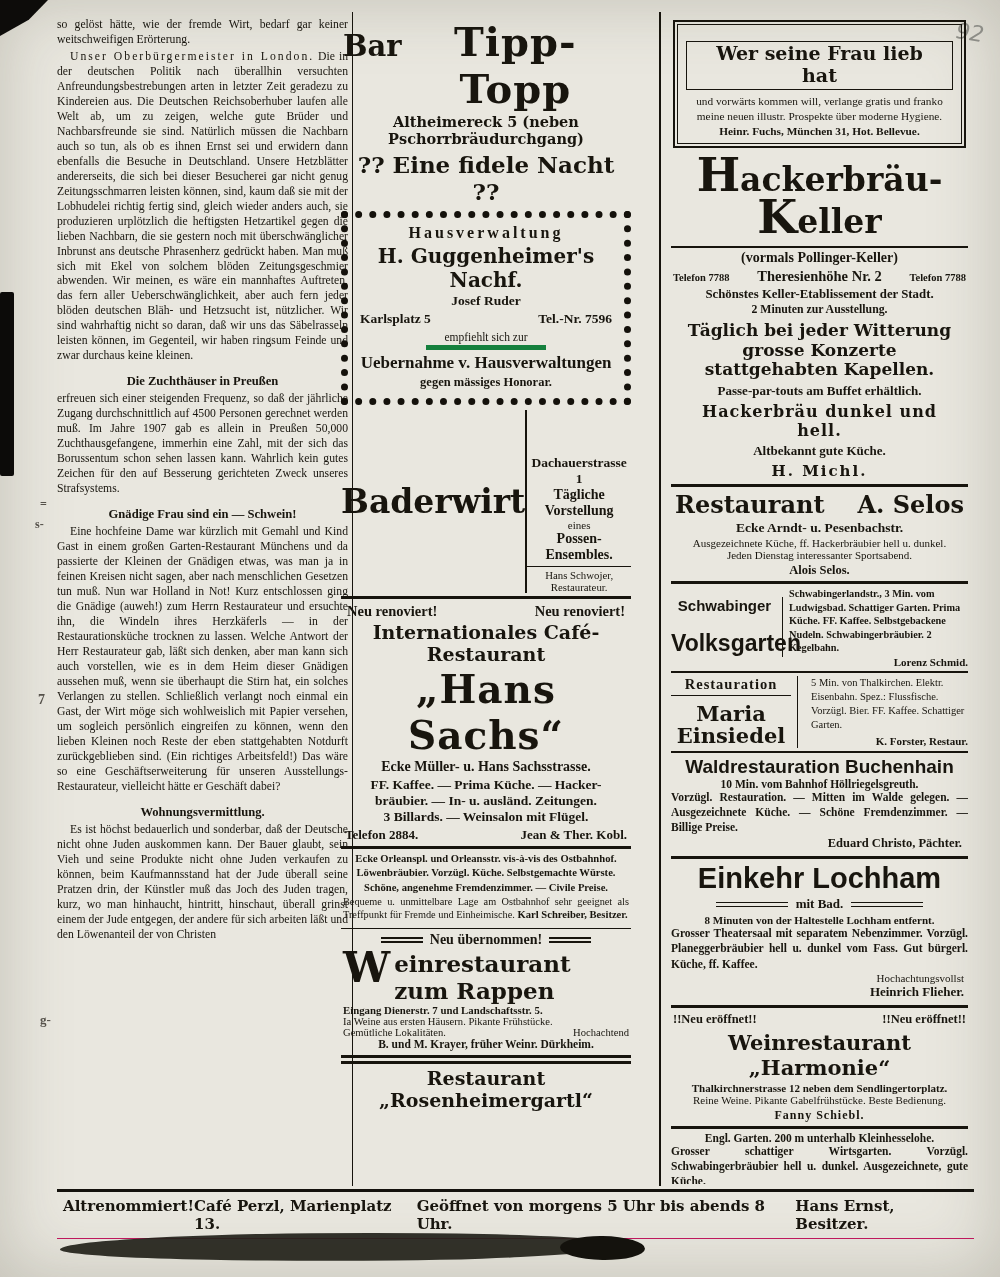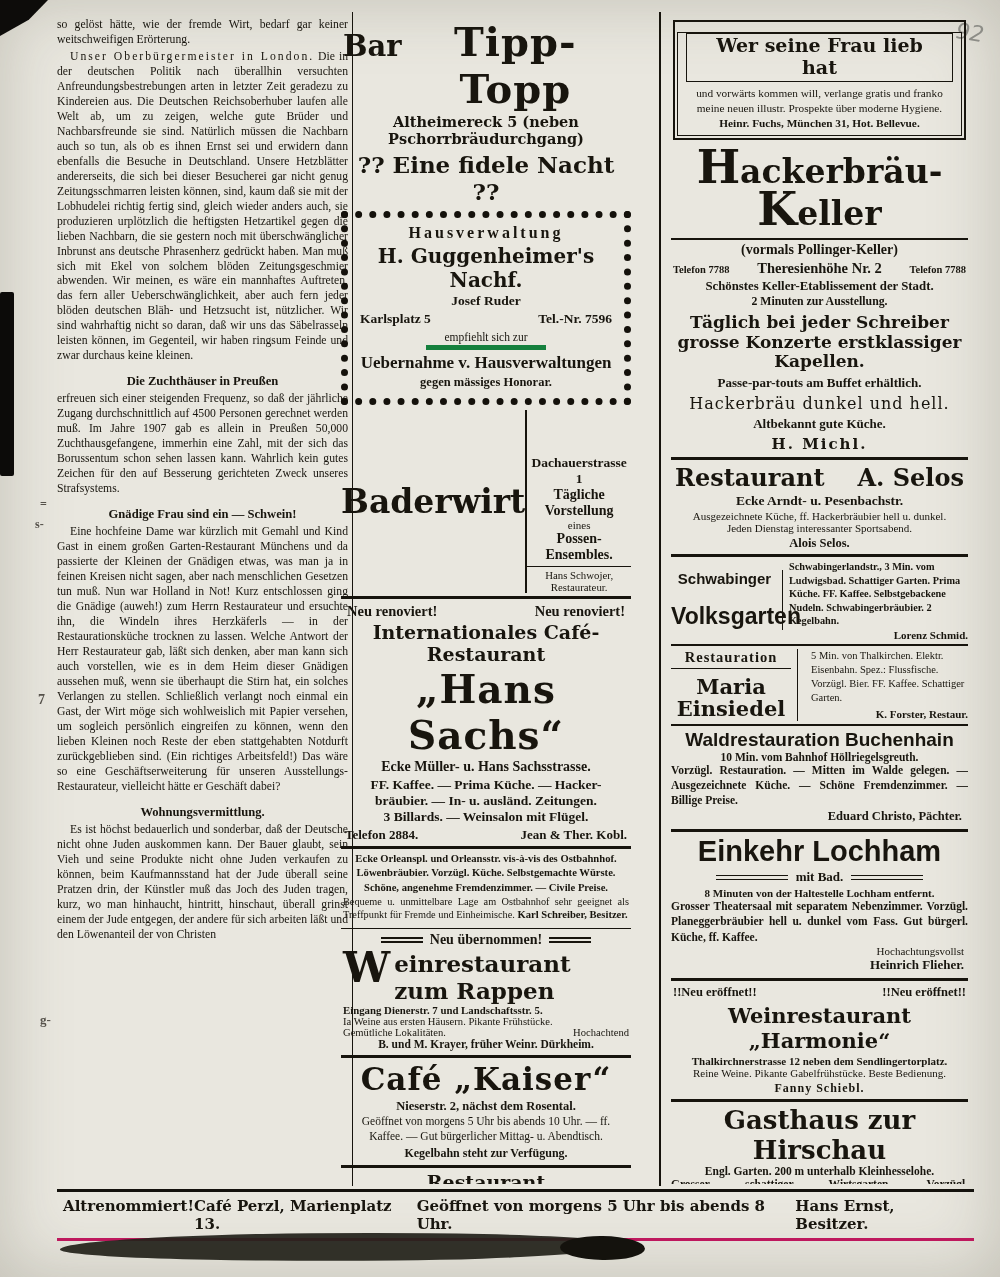--- a/index.html
+++ b/index.html
@@ -101,36 +101,36 @@
   .ka-name { font-weight:bold; font-size:31px; letter-spacing:1px; margin:3px 0 2px; }
   .ka-l1 { font-weight:bold; font-size:12.5px; }
   .ka-l2 { font-size:11.5px; line-height:1.3; padding:0 4px; }
   .ka-l3 { font-weight:bold; font-size:12px; margin:2px 0 4px; }
 
   
   .rg-name { font-weight:bold; font-size:19px; margin-top:3px; }
 
   
   .hyg-outer { border:2px solid #17140d; padding:2px; margin:2px 2px 9px; }
-  .hyg-inner { border:1px solid #17140d; padding:0 8px 6px; text-align:center;margin-top:8px; }
+  .hyg-inner { border:1px solid #17140d; padding:16px 8px 6px; text-align:center; }
   .hyg-title { font-family:"DejaVu Serif",serif; font-weight:bold; font-size:19px; border:1.5px solid #17140d; display:inline-block; padding:0 12px 3px; margin-bottom:4px; }
   .hyg-body { font-size:11.3px; line-height:1.3; }
   .hyg-contact { font-size:11.3px; font-weight:bold; margin-top:2px; }
 
   .hk-name { font-weight:bold; font-size:33px; border-bottom:2px solid #17140d; padding-bottom:5px; margin-bottom:2px; }
   .hk-cap { font-size:46px; line-height:.8; }
   .hk-sub { font-weight:bold; font-size:14px; margin:2px 0; }
   .hk-phrow { display:flex; justify-content:space-between; align-items:baseline; padding:0 2px; margin:2px 0; }
   .hk-ph { font-weight:bold; font-size:10.5px; }
   .hk-addr { font-weight:bold; font-size:14.5px; }
   .hk-l1 { font-weight:bold; font-size:12.8px; margin-top:2px; }
   .hk-l2 { font-weight:bold; font-size:11.8px; margin-bottom:4px; }
   .hk-l3 { font-weight:bold; font-size:17px; line-height:1.15; margin:3px 6px; }
   .hk-l4 { font-weight:bold; font-size:13px; margin:3px 0; }
-  .hk-l5 { font-weight:normal; font-size:16px; letter-spacing:1px; margin:3px 8px; }
+  .hk-l5 { font-weight:bold; font-size:16px; letter-spacing:1px; margin:3px 8px; }
   .hk-l6 { font-weight:bold; font-size:13px; }
   .hk-owner { font-weight:bold; font-size:15px; letter-spacing:2px; margin:3px 0 4px; }
 
   .sel-name { display:flex; justify-content:space-between; font-weight:bold; font-size:24px; padding:0 4px; }
   .sel-addr { font-weight:bold; font-size:13.5px; margin:1px 0; }
   .sel-l { font-size:11px; }
   .sel-owner { font-weight:bold; font-size:12.5px; margin:2px 0 3px; }
 
   .twocol { display:grid; column-gap:6px; margin:3px 0; text-align:left; }
   .vg { grid-template-columns:112px 1fr; align-items:center; }
@@ -163,21 +163,21 @@
   .ha-name { font-weight:bold; font-size:21px; text-align:center; margin:2px 0; }
   .ha-l1 { font-size:11px; font-weight:bold; text-align:center; }
   .ha-l2 { font-size:11px; text-align:center; }
   .ha-owner { text-align:center; font-weight:bold; letter-spacing:1px; font-size:12px; margin:2px 0 3px; }
 
   .hi-name { font-weight:bold; font-size:26px; text-align:center; margin-top:3px; }
   .hi-l1 { font-weight:bold; font-size:11.5px; text-align:center; }
   .hi-body { font-size:11.5px; font-weight:bold; text-align:justify; line-height:1.3; }
 
   
-  .footer { position:absolute; left:57px; right:26px; top:1189px; border-top:3px solid #14120d; border-bottom:3px solid #be185d;
+  .footer { position:absolute; left:57px; right:26px; top:1189px; border-top:3px solid #14120d; border-bottom:1px solid #be185d;
             padding:5px 6px; display:flex; justify-content:space-between; align-items:baseline;
             font-family:"DejaVu Serif",serif; font-weight:bold; font-size:15px; }
 </style>
 </head>
 <body>
 
 <div class="page">
 
   <div class="corner-tl"></div>
   <div class="scanbar"></div>
@@ -285,26 +285,20 @@
         <div class="rp-row">
           <span>Gemütliche Lokalitäten.</span>
           <span>Hochachtend</span>
         </div>
         <div class="rp-owner">B. und M. Krayer, früher Weinr. Dürkheim.</div>
       </div>
     </div>
 
     <hr class="hrule heavy">
 
-    <div class="ad">
-      <div class="ka-name ds">Café „Kaiser“</div>
-      <div class="ka-l1">Nieserstr. 2, nächst dem Rosental.</div>
-      <div class="ka-l2">Geöffnet von morgens 5 Uhr bis abends 10 Uhr. — ff. Kaffee. — Gut bürgerlicher Mittag- u. Abendtisch.</div>
-      <div class="ka-l3">Kegelbahn steht zur Verfügung.</div>
-    </div>
 
     <hr class="hrule heavy">
 
     <div class="ad">
       <div class="rg-name ds">Restaurant „Rosenheimergartl“</div>
 
     </div>
 
   </section>
 
@@ -325,21 +319,21 @@
         <span class="hk-cap">H</span><span>ackerbräu-</span><span class="hk-cap">K</span><span>eller</span>
       </div>
       <div class="hk-sub">(vormals Pollinger-Keller)</div>
       <div class="hk-phrow">
         <span class="hk-ph">Telefon 7788</span>
         <span class="hk-addr">Theresienhöhe Nr. 2</span>
         <span class="hk-ph">Telefon 7788</span>
       </div>
       <div class="hk-l1">Schönstes Keller-Etablissement der Stadt.</div>
       <div class="hk-l2">2 Minuten zur Ausstellung.</div>
-      <div class="hk-l3 ds">Täglich bei jeder Schreiber grosse Konzerte erstklassiger Kapellen.</div>
+      <div class="hk-l3 ds">Täglich bei jeder Witterung grosse Konzerte stattgehabten Kapellen.</div>
       <div class="hk-l4">Passe-par-touts am Buffet erhältlich.</div>
       <div class="hk-l5 ds">Hackerbräu dunkel und hell.</div>
       <div class="hk-l6">Altbekannt gute Küche.</div>
       <div class="hk-owner ds">H. Michl.</div>
     </div>
 
     <hr class="hrule heavy">
 
     <div class="ad">
       <div class="sel-name ds">
@@ -411,21 +405,20 @@
       </div>
       <div class="ha-name ds">Weinrestaurant „Harmonie“</div>
       <div class="ha-l1">Thalkirchnerstrasse 12 neben dem Sendlingertorplatz.</div>
       <div class="ha-l2">Reine Weine. Pikante Gabelfrühstücke. Beste Bedienung.</div>
       <div class="ha-owner">Fanny Schiebl.</div>
     </div>
 
     <hr class="hrule heavy">
 
     <div>
-      <div class="hi-name ds">Gasthaus zur Hirschau</div>
       <div class="hi-l1">Engl. Garten. 200 m unterhalb Kleinhesselohe.</div>
       <div class="hi-body">Grosser schattiger Wirtsgarten. Vorzügl. Schwabingerbräubier hell u. dunkel. Ausgezeichnete, gute Küche.</div>
 
     </div>
 
   </section>
 
   <div class="footer">
     <span>Altrenommiert!</span>
     <span>Café Perzl, Marienplatz 13.</span>

